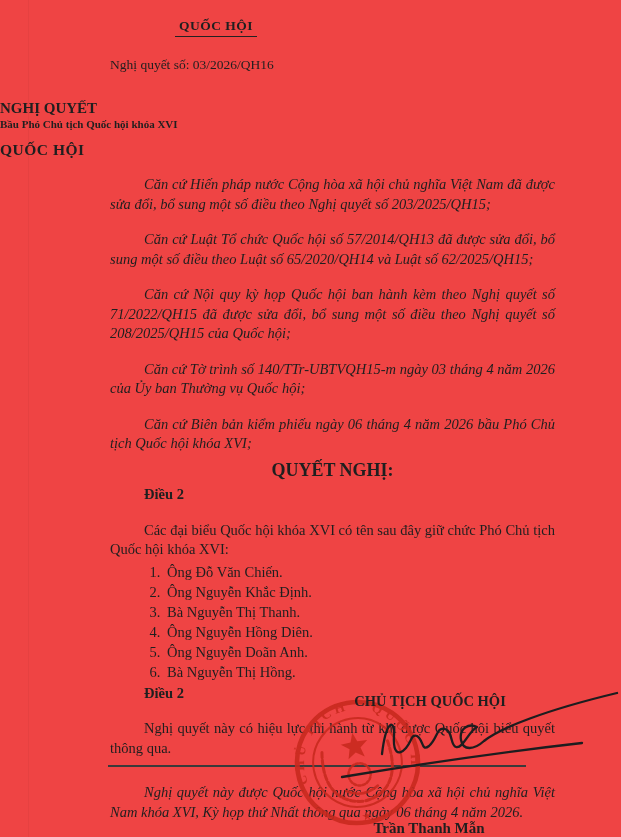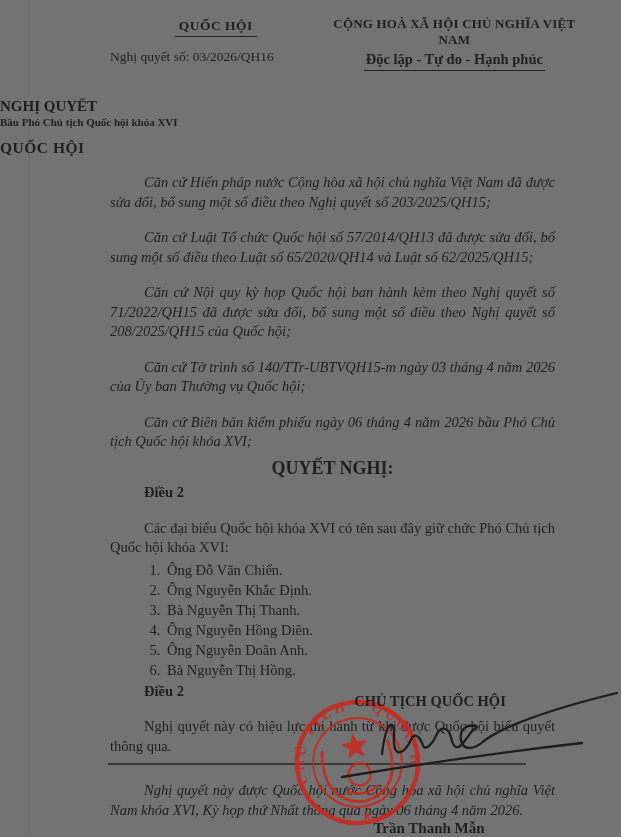--- a/index.html
+++ b/index.html
@@ -1,20 +1,20 @@
 <!DOCTYPE html>
 <html><head>
 <meta charset="utf-8">
 <style>
   html, body { margin: 0; padding: 0; background: #ffffff; }
   .page {
     position: relative;
     width: 621px;
     height: 837px;
-    background: #737373;
+    background: #ef4444;
     overflow: hidden;
     font-family: "Liberation Serif", "DejaVu Serif", serif;
     color: #1f1f1f;
   }
   .page::before {
     content: "";
     position: absolute;
     left: 28px; top: 0; bottom: 0;
     width: 1px;
     background: rgba(0,0,0,0.035);
@@ -29,21 +29,21 @@
   .h-left { width: 212px; text-align: center; }
   .org {
     display: inline-block;
     font-weight: bold;
     font-size: 13.5px;
     letter-spacing: 0.5px;
     border-bottom: 1.5px solid #222;
     padding: 0 4px 2px 4px;
   }
   .docnum {
-    margin-top: 12px;
+    margin-top: 20px;
     font-size: 13.5px;
     text-align: left;
   }
   .h-right { width: 266px; text-align: center; }
   .nation { font-weight: bold; font-size: 13px; letter-spacing: 0.2px; }
   .motto {
     display: inline-block;
     font-weight: bold;
     font-size: 14.5px;
     margin-top: 3px;
@@ -123,24 +123,20 @@
 </style>
 </head>
 <body>
 
 <div class="page">
 
   <div class="header">
     <div class="h-left">
       <div class="org">QUỐC HỘI</div>
       <div class="docnum">Nghị quyết số: 03/2026/QH16</div>
-    </div>
-    <div class="h-right">
-      <div class="nation">CỘNG HOÀ XÃ HỘI CHỦ NGHĨA VIỆT NAM</div>
-      <div class="motto">Độc lập - Tự do - Hạnh phúc</div>
     </div>
   </div>
 
   <div class="title-block">
     <div class="t1">NGHỊ QUYẾT</div>
     <div class="t2">Bầu Phó Chủ tịch Quốc hội khóa XVI</div>
     <div class="t3">QUỐC HỘI</div>
   </div>
 
   <div class="content">

